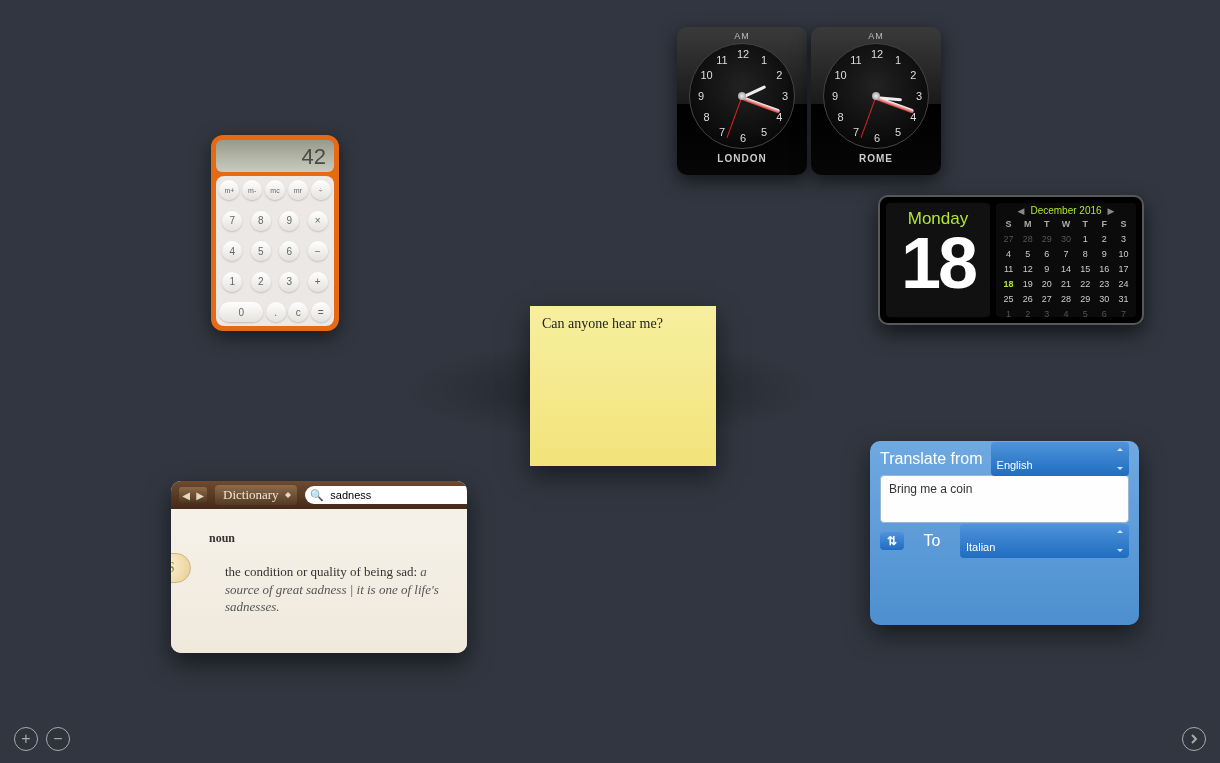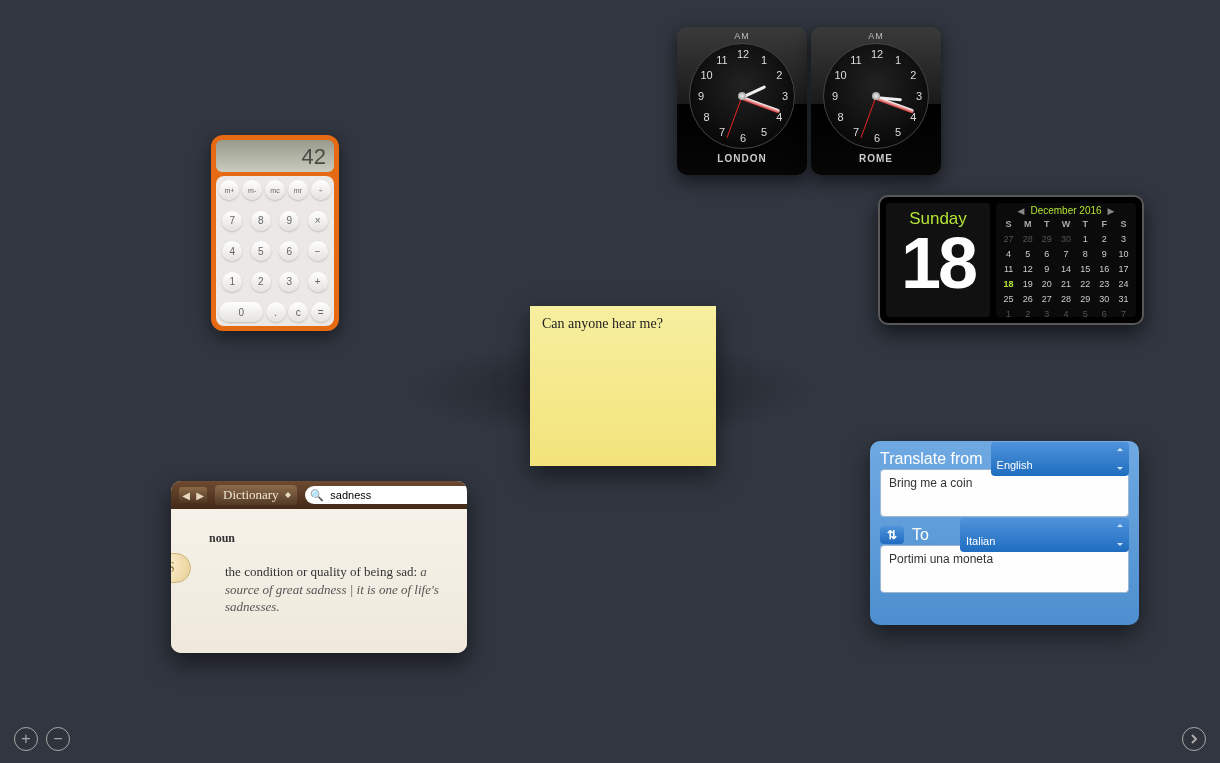--- a/index.html
+++ b/index.html
@@ -67,21 +67,21 @@
   .dict-def{margin:17px 0 0 16px;line-height:1.35}
   .dict-def em{font-style:italic;color:#555}
 
   
   .trans{position:absolute;left:870px;top:441px;width:269px;height:184px;background:linear-gradient(#6fa9e2,#4d8fcf);border-radius:10px;box-shadow:0 10px 24px rgba(0,0,0,.5);padding:8px 10px;color:#fff;font-size:12px}
   .trans-row{display:flex;align-items:center;gap:8px;height:20px}
   .trans-lbl{font-weight:normal;font-size:16px}
   .trans-sel{flex:1;background:linear-gradient(#4f93db,#1f6dc0);border-radius:4px;height:18px;padding:17px 6px;position:relative;cursor:pointer;font-size:11px}
   .trans-sel:after{content:"";position:absolute;right:6px;top:3px;width:0;height:0;border:3px solid transparent;border-bottom-color:#cfe4f8}
   .trans-sel:before{content:"";position:absolute;right:6px;bottom:3px;width:0;height:0;border:3px solid transparent;border-top-color:#cfe4f8}
-  .trans-box{background:#fefefe;border:1px solid #9cb7d2;border-radius:4px;height:48px;color:#333;padding:6px 8px;font-size:12px}
+  .trans-box{background:#fefefe;border:1px solid #9cb7d2;border-radius:4px;height:48px;color:#333;padding:6px 8px;margin-top:6px;font-size:12px}
   .trans-row2{display:flex;align-items:center;gap:8px;height:20px;margin-top:8px}
   .swap{width:24px;height:18px;border-radius:4px;background:linear-gradient(#4f93db,#1f6dc0);display:flex;align-items:center;justify-content:center;cursor:pointer;font-weight:bold;font-size:12px}
 
   
   .dash-btn{position:absolute;bottom:12px;width:24px;height:24px;border:1.5px solid #aaa;border-radius:50%;color:#aaa;display:flex;align-items:center;justify-content:center;font-size:16px;cursor:pointer;background:rgba(0,0,0,.05)}
   .dash-add{left:14px}
   .dash-rem{left:46px}
   .dash-more{right:14px;bottom:12px}
   .dash-more svg{width:10px;height:10px;stroke:#aaa;stroke-width:2;fill:none}
 </style>
@@ -173,21 +173,21 @@
       <div class="clock-city">ROME</div>
     </div>
   </div>
 
 <div class="sticky">
   <span>Can anyone hear me?</span>
 </div>
 
 <div class="cal">
   <div class="cal-left">
-    <div class="cal-day">Sunday</div>
+    <div class="cal-day">Monday</div>
     <div class="cal-num">18</div>
   </div>
   <div class="cal-right">
     <div class="cal-hdr">
       <span class="arrow">◀</span>
       <span>December 2016</span>
       <span class="arrow">▶</span>
     </div>
     <div class="cal-grid" id="cal-grid">
         <span class="dow">S</span>
@@ -266,24 +266,23 @@
 </div>
 
 <div class="trans">
   <div class="trans-row">
     <span class="trans-lbl">Translate from</span>
     <div class="trans-sel">English</div>
   </div>
   <div class="trans-box">Bring me a coin</div>
   <div class="trans-row2">
     <div class="swap">⇅</div>
-    <span class="trans-lbl" style="width:40px;text-align:left">To</span>
+    <span class="trans-lbl" style="width:40px;text-align:center">To</span>
     <div class="trans-sel">Italian</div>
   </div>
-  <div class="trans-box">Portimi una moneta</div>
 </div>
 
 <div class="dash-btn dash-add">+</div>
 <div class="dash-btn dash-rem">−</div>
 <div class="dash-btn dash-more">
   <svg viewBox="0 0 10 10">
       <path d="M3 1l4 4-4 4"></path>
     </svg>
 </div>
 

